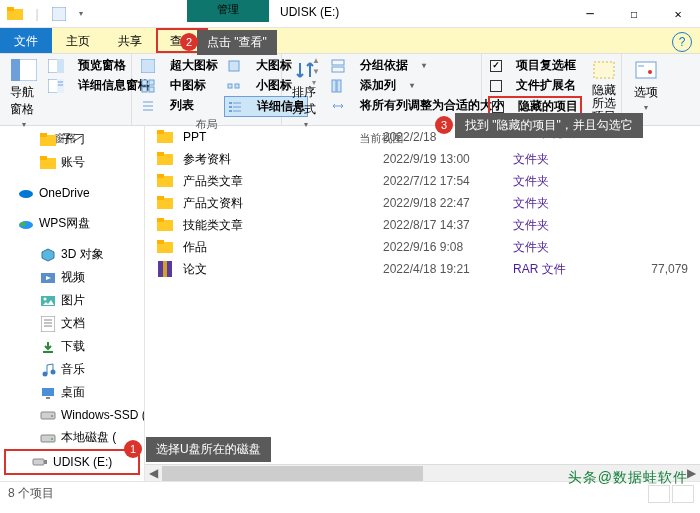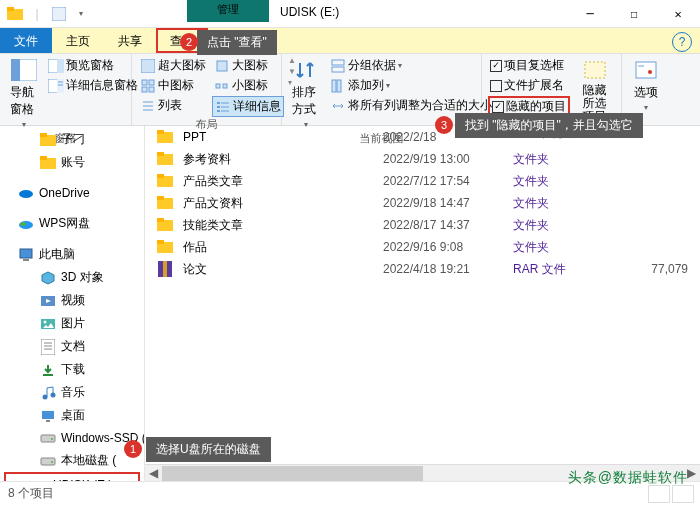--- a/index.html
+++ b/index.html
@@ -16,21 +16,21 @@
 .menubar { height: 26px; background: #fef9c3; display: flex; align-items: stretch; border-bottom: 1px solid #e0e0e0; position: relative; }
 .menubar .tab { padding: 5px 14px; cursor: default; }
 .menubar .tab.file { background: #1979ca; color: #fff; }
 .menubar .tab.view { border: 2px solid #d9332b; padding: 3px 12px; }
 .menubar .help { position: absolute; right: 8px; top: 4px; width: 20px; height: 20px; border-radius: 50%; border: 1px solid #1979ca; color: #1979ca; text-align: center; line-height: 18px; }
 
 .ribbon { height: 72px; background: #f5f6f7; border-bottom: 1px solid #ddd; display: flex; position: relative; }
 .r-group { border-right: 1px solid #e0e0e0; display: flex; flex-direction: column; padding: 2px 6px 0 6px; }
 .r-group .r-body { flex: 1; display: flex; gap: 4px; align-items: flex-start; }
 .r-group .r-label { text-align: center; font-size: 11px; color: #555; padding-bottom: 2px; }
-.r-item { display: flex; align-items: center; gap: 2px; font-size: 11px; white-space: nowrap; padding: 1px 2px; }
+.r-item { display: flex; align-items: center; gap: 14px; font-size: 11px; white-space: nowrap; padding: 1px 2px; font-weight: bold; }
 .r-col { display: flex; flex-direction: column; gap: 1px; }
 .r-big { display: flex; flex-direction: column; align-items: center; gap: 2px; font-size: 11px; padding: 2px 4px; }
 .r-icon { width: 16px; height: 16px; display: inline-flex; align-items: center; justify-content: center; }
 .r-big-icon { width: 28px; height: 24px; display: inline-flex; align-items: center; justify-content: center; }
 .chk { width: 12px; height: 12px; border: 1px solid #333; display: inline-flex; align-items: center; justify-content: center; font-size: 9px; line-height: 1; }
 .chk.on::after { content: "✓"; }
 .hidden-box { border: 2px solid #d9332b; padding: 0 2px; }
 
 .content { display: flex; height: 355px; position: relative; }
 .nav { width: 145px; border-right: 1px solid #e5e5e5; overflow: hidden; padding-top: 2px; }
@@ -337,29 +337,20 @@
       <div class="nav-item">
         <span class="nicon">
           <svg width="16" height="12">
             <ellipse cx="8" cy="7" rx="7" ry="4" fill="#2196f3"></ellipse>
             <ellipse cx="5" cy="6" rx="3" ry="2" fill="#4caf50"></ellipse>
           </svg>
         </span>
         <span>WPS网盘</span>
       </div>
       <div class="nav-spacer"></div>
-      <div class="nav-item">
-        <span class="nicon">
-          <svg width="16" height="14">
-            <rect x="2" y="1" width="12" height="9" fill="#4a90d9" stroke="#2a5a8a"></rect>
-            <rect x="5" y="11" width="6" height="2" fill="#888"></rect>
-          </svg>
-        </span>
-        <span>此电脑</span>
-      </div>
       <div class="nav-item l2">
         <span class="nicon">
           <svg width="16" height="14">
             <path d="M8 1l6 3v6l-6 3-6-3V4z" fill="#5ab6e0" stroke="#2a7aa8"></path>
           </svg>
         </span>
         <span>3D 对象</span>
       </div>
       <div class="nav-item l2">
         <span class="nicon">
@@ -486,21 +477,21 @@
           <span class="fsize"></span>
         </div>
         <div class="file-row">
           <span class="ficon">
             <svg width="16" height="14">
               <rect y="2" width="16" height="11" fill="#ffca28"></rect>
               <rect width="7" height="4" fill="#ffb300"></rect>
             </svg>
           </span>
           <span class="fname">产品文资料</span>
-          <span class="fdate">2022/9/18 14:47</span>
+          <span class="fdate">2022/9/18 22:47</span>
           <span class="ftype">文件夹</span>
           <span class="fsize"></span>
         </div>
         <div class="file-row">
           <span class="ficon">
             <svg width="16" height="14">
               <rect y="2" width="16" height="11" fill="#ffca28"></rect>
               <rect width="7" height="4" fill="#ffb300"></rect>
             </svg>
           </span>

